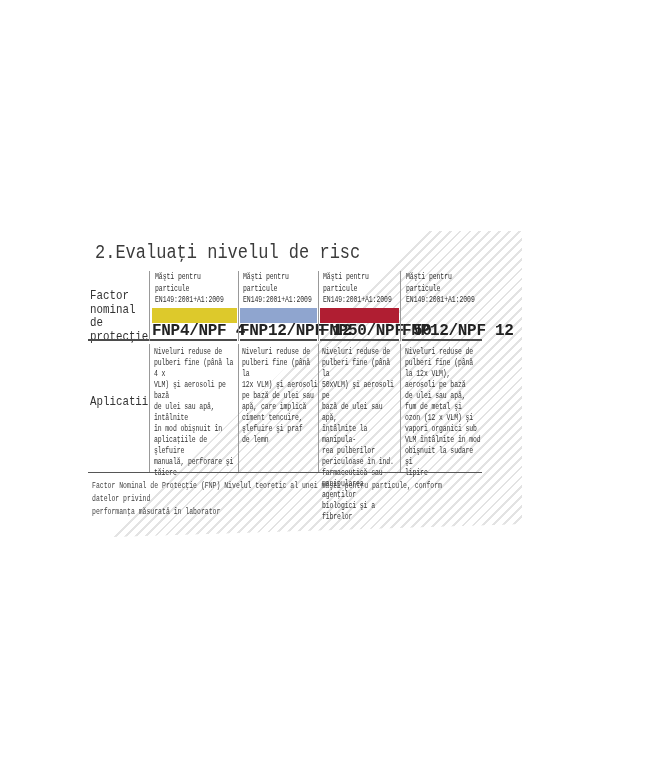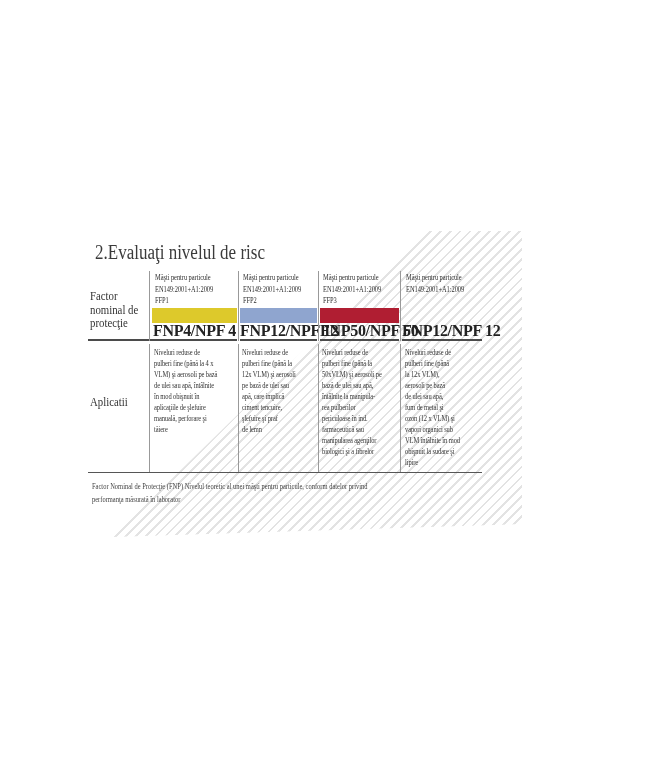--- a/index.html
+++ b/index.html
@@ -1,18 +1,18 @@
 <!DOCTYPE html>
 <html><head>
 <meta charset="utf-8">
 <style>
   html,body{margin:0;padding:0;background:#fff;}
   .page{
     position:relative;width:645px;height:774px;background:#ffffff;overflow:hidden;
-    font-family:Liberation Serif, serif;color:#2e2e2e;
+    font-family:Liberation Mono, monospace;color:#2e2e2e;
   }
   
   .hatch{
     position:absolute;left:0;top:0;width:645px;height:774px;
     background:repeating-linear-gradient(135deg, rgba(255,255,255,0) 0px, rgba(255,255,255,0) 5px, #e3e3e3 5px, #e3e3e3 7px);
     clip-path:polygon(426px 231px, 522px 231px, 522px 524px, 112px 537px);
   }
   .title{
     position:absolute;left:95px;top:241px;font-size:20px;color:#3b3b3b;
     white-space:nowrap;transform:scaleX(0.85);transform-origin:0 0;

